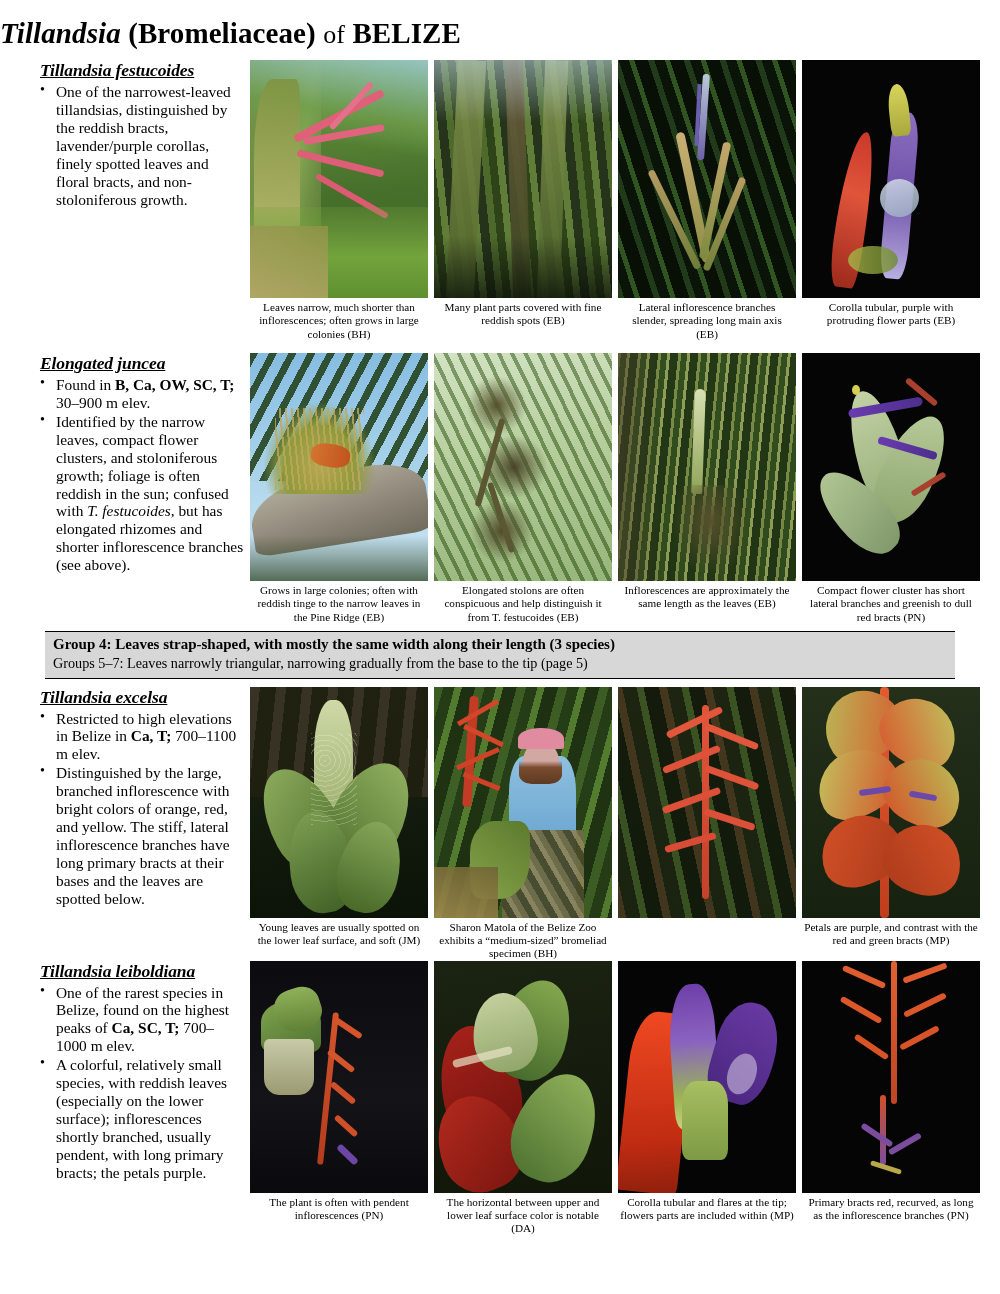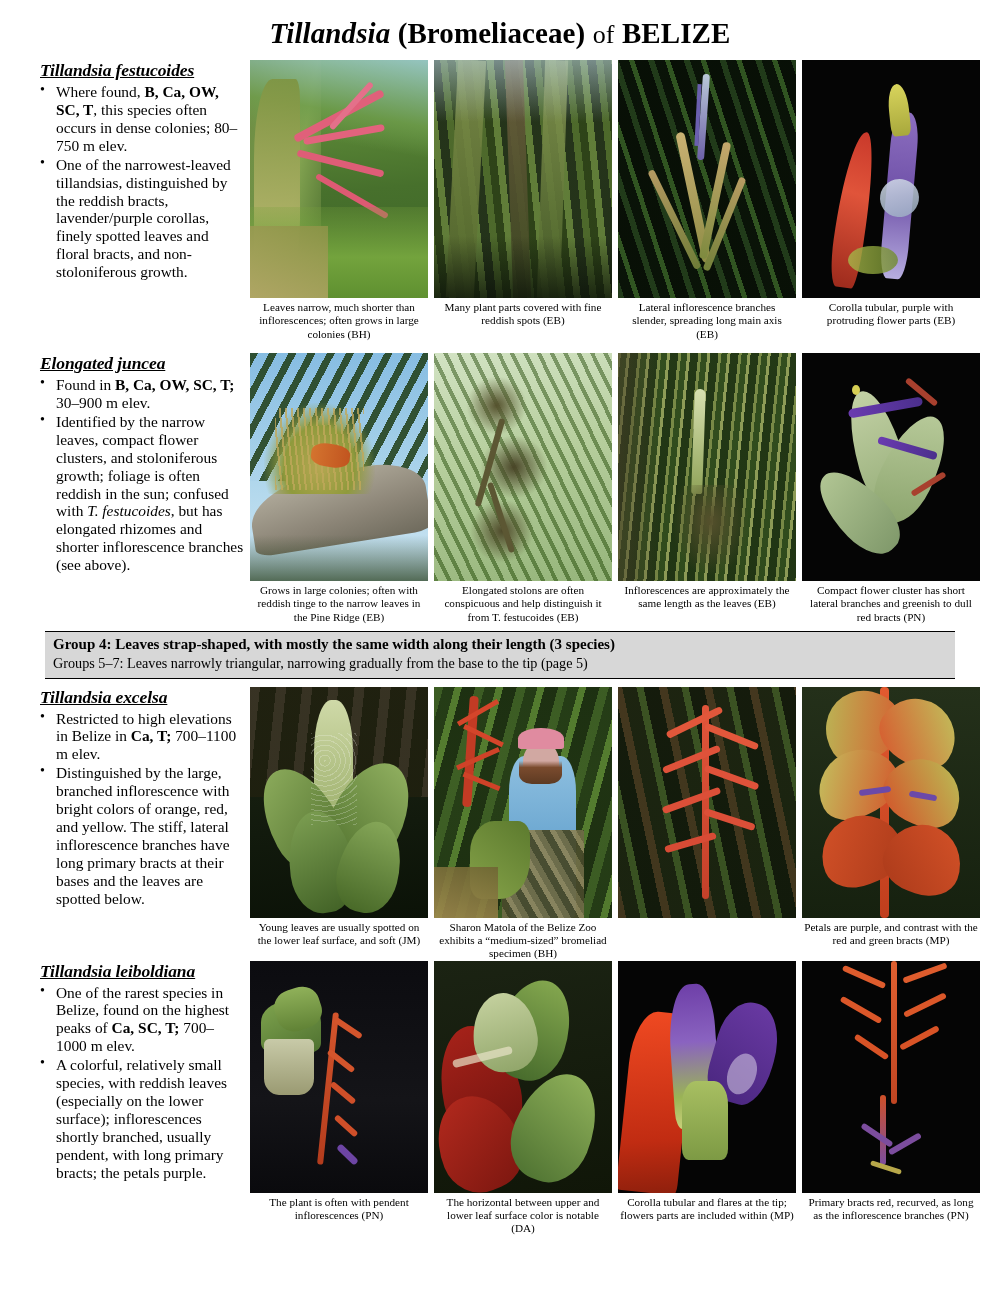--- a/index.html
+++ b/index.html
@@ -9,21 +9,21 @@
     background:#ffffff;
     font-family:"Liberation Serif","DejaVu Serif",serif;
     color:#000;
     overflow:hidden;
     position:relative;
   }
   .page{width:1000px;height:1294px;position:relative;}
 
   
   .title{
-    text-align:center;
+    text-align:left;
     font-size:29px;
     font-weight:bold;
     padding-top:18px;
     padding-bottom:10px;
     letter-spacing:.1px;
     line-height:1.1;
   }
   .title .gen{font-style:italic;}
   .title .of{font-weight:normal;font-size:26px;}
 
@@ -141,21 +141,20 @@
     <span class="gen">Tillandsia</span>
     <span>(Bromeliaceae)</span>
     <span class="of">of</span>
     <span>BELIZE</span>
   </div>
 
   <div class="row">
     <div class="textcol">
       <div class="sciname">Tillandsia festucoides</div>
       <ul class="bullets">
-        <li>Where found, <b class="code">B, Ca, OW, SC, T</b>, this species often occurs in dense colonies; 80–750 m elev.</li>
         <li>One of the narrowest-leaved tillandsias, distinguished by the reddish bracts, lavender/purple corollas, finely spotted leaves and floral bracts, and non-stoloniferous growth.</li>
       </ul>
     </div>
     <div class="photos">
 
       <div class="cell">
         <div class="photo" style="height:238px">
           <div class="ph bg-forest"></div>
           <div class="lay" style="left:0;top:0;width:40%;height:100%;background:linear-gradient(100deg,#6d8b44,#8aa955 60%,#4e7030);opacity:.85"></div>
           <div class="lay" style="left:0;top:0;width:100%;height:46%;background:linear-gradient(190deg,#9fd0e8 0%,#6f9e4d 48%,rgba(0,0,0,0) 70%);opacity:.75"></div>

